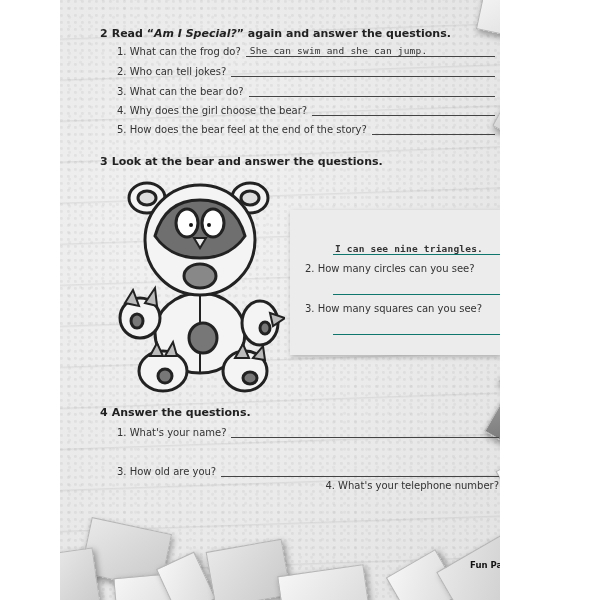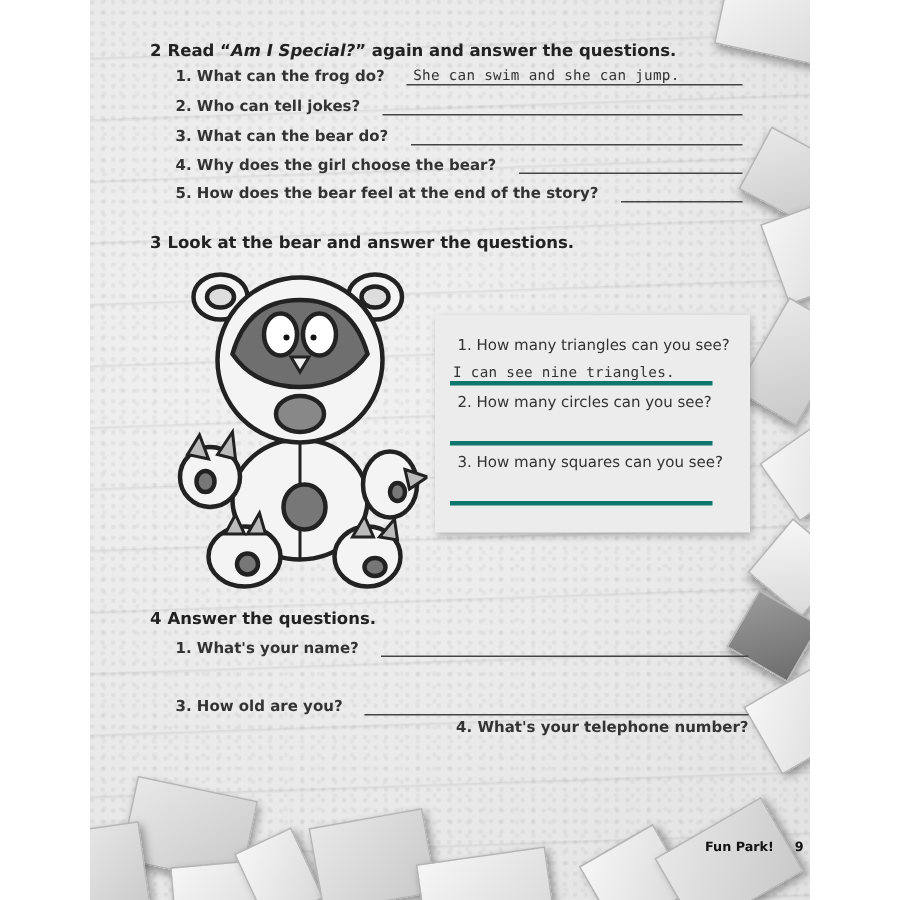--- a/index.html
+++ b/index.html
@@ -1,40 +1,40 @@
 <!DOCTYPE html>
 <html><head>
 <meta charset="utf-8">
 <style>
   html,body{margin:0;padding:0;background:#ffffff;}
   body{width:600px;height:600px;position:relative;overflow:hidden;font-family:"DejaVu Sans","Liberation Sans",sans-serif;}
-  .page{position:absolute;left:60px;top:0;width:480px;height:600px;overflow:hidden;
+  .page{position:absolute;left:60px;top:0;width:440px;height:600px;overflow:hidden;
     background:
       repeating-linear-gradient(178deg, rgba(0,0,0,0) 0px, rgba(0,0,0,0) 38px, rgba(150,150,150,.18) 39px, rgba(0,0,0,0) 41px),
       radial-gradient(ellipse at 30% 40%, #f2f2f2 0%, #e9e9e9 60%, #e2e2e2 100%);
   }
   .grain{position:absolute;inset:0;background:
       radial-gradient(circle at 20% 20%, rgba(120,120,120,.10) 0 1px, transparent 2px) 0 0/7px 7px,
       radial-gradient(circle at 60% 70%, rgba(120,120,120,.08) 0 1px, transparent 2px) 3px 2px/11px 9px;
     pointer-events:none;}
   .block{position:absolute;background:linear-gradient(135deg,#e8e8e8,#c9c9c9);box-shadow:2px 3px 6px rgba(0,0,0,.35);border:1px solid #b5b5b5;}
   .block.dark{background:linear-gradient(135deg,#9a9a9a,#6d6d6d);}
   .block.light{background:linear-gradient(135deg,#f6f6f6,#dadada);}
 
   .section-title{position:absolute;font-size:11px;font-weight:bold;color:#222;white-space:nowrap;}
   .section-title .num{margin-right:4px;}
   .section-title i{font-style:italic;}
   .q{position:absolute;font-size:10px;color:#333;white-space:nowrap;display:flex;align-items:flex-end;}
-  .q .label{flex:none;font-weight:bold;}
-  .line{position:relative;flex:1;border-bottom:1px solid #444;height:12px;margin-left:15px;}
+  .q .label{flex:none;}
+  .line{position:relative;flex:1;border-bottom:1px solid #444;height:12px;margin-left:5px;}
   .hand{position:absolute;left:4px;bottom:0;font-family:"DejaVu Sans Mono","Liberation Mono",monospace;font-size:9.5px;color:#333;letter-spacing:.2px;white-space:nowrap;}
 
   .card{position:absolute;left:230px;top:210px;width:210px;height:145px;background:#ececec;box-shadow:1px 2px 5px rgba(0,0,0,.25);}
   .card .cq{position:absolute;left:15px;font-size:10px;color:#333;white-space:nowrap;}
-  .card .cl{position:absolute;left:10px;width:175px;border-bottom:3px solid #0f766e;height:12px;}
+  .card .cl{position:absolute;left:43px;width:175px;border-bottom:1px solid #0f766e;height:12px;font-weight:bold;}
   .card .cl .hand{left:2px;}
 
   .bear{position:absolute;left:55px;top:178px;width:170px;height:215px;}
   .footer{position:absolute;left:410px;top:560px;font-size:8.5px;font-weight:bold;color:#111;white-space:nowrap;}
   .footer .pg{margin-left:14px;}
 </style>
 </head>
 <body>
 
 <div class="page">
@@ -122,21 +122,20 @@
       <path d="M30 125 L40 110 L42 128 Z" fill="#bbb" stroke-width="2"></path>
       <path d="M155 135 L170 140 L158 148 Z" fill="#bbb" stroke-width="2"></path>
       <path d="M35 178 L42 165 L48 178 Z" fill="#bbb" stroke-width="2"></path>
       <path d="M50 178 L58 164 L62 178 Z" fill="#bbb" stroke-width="2"></path>
       <path d="M120 180 L128 166 L134 180 Z" fill="#bbb" stroke-width="2"></path>
       <path d="M138 180 L148 168 L150 182 Z" fill="#bbb" stroke-width="2"></path>
     </g>
   </svg>
 
   <div class="card">
-    <div class="cq" style="top:15px;">1. How many triangles can you see?</div>
     <div class="cl" style="top:32px;">
         <span class="hand">I can see nine triangles.</span>
       </div>
     <div class="cq" style="top:53px;">2. How many circles can you see?</div>
     <div class="cl" style="top:72px;"></div>
     <div class="cq" style="top:93px;">3. How many squares can you see?</div>
     <div class="cl" style="top:112px;"></div>
   </div>
 
   <div class="section-title" style="left:40px;top:406px;">

